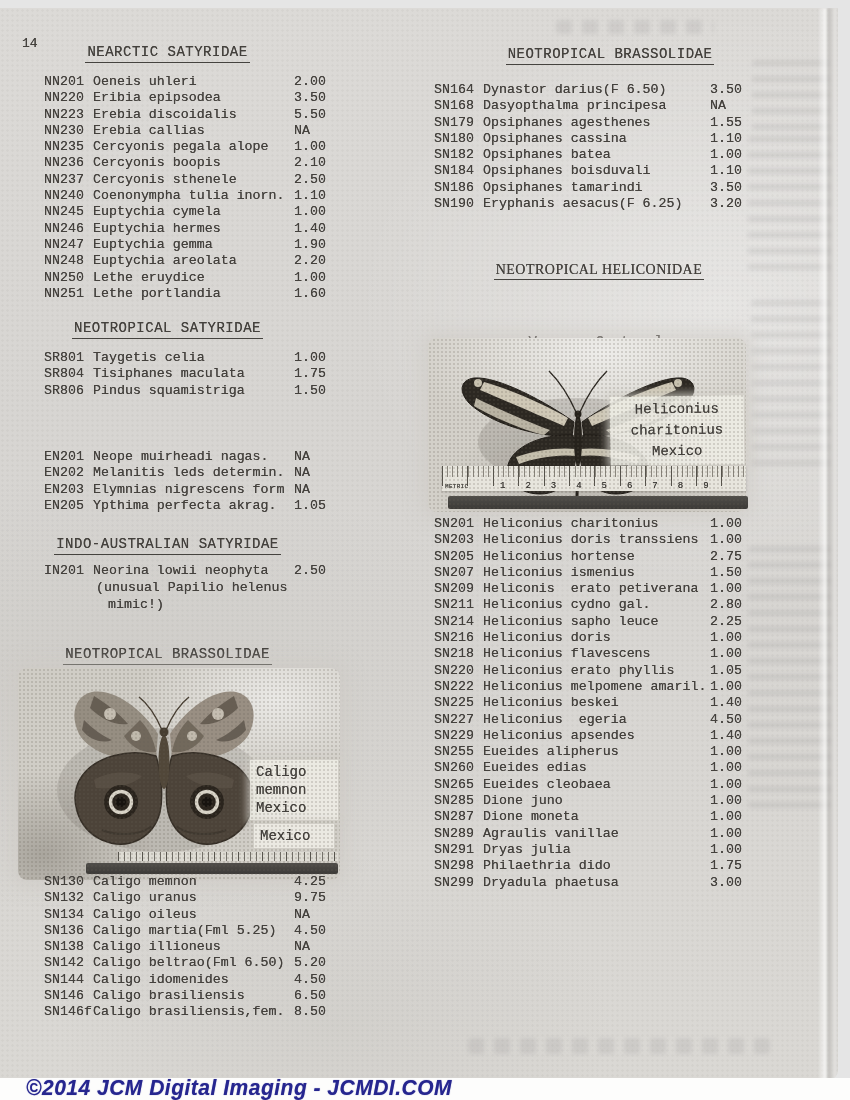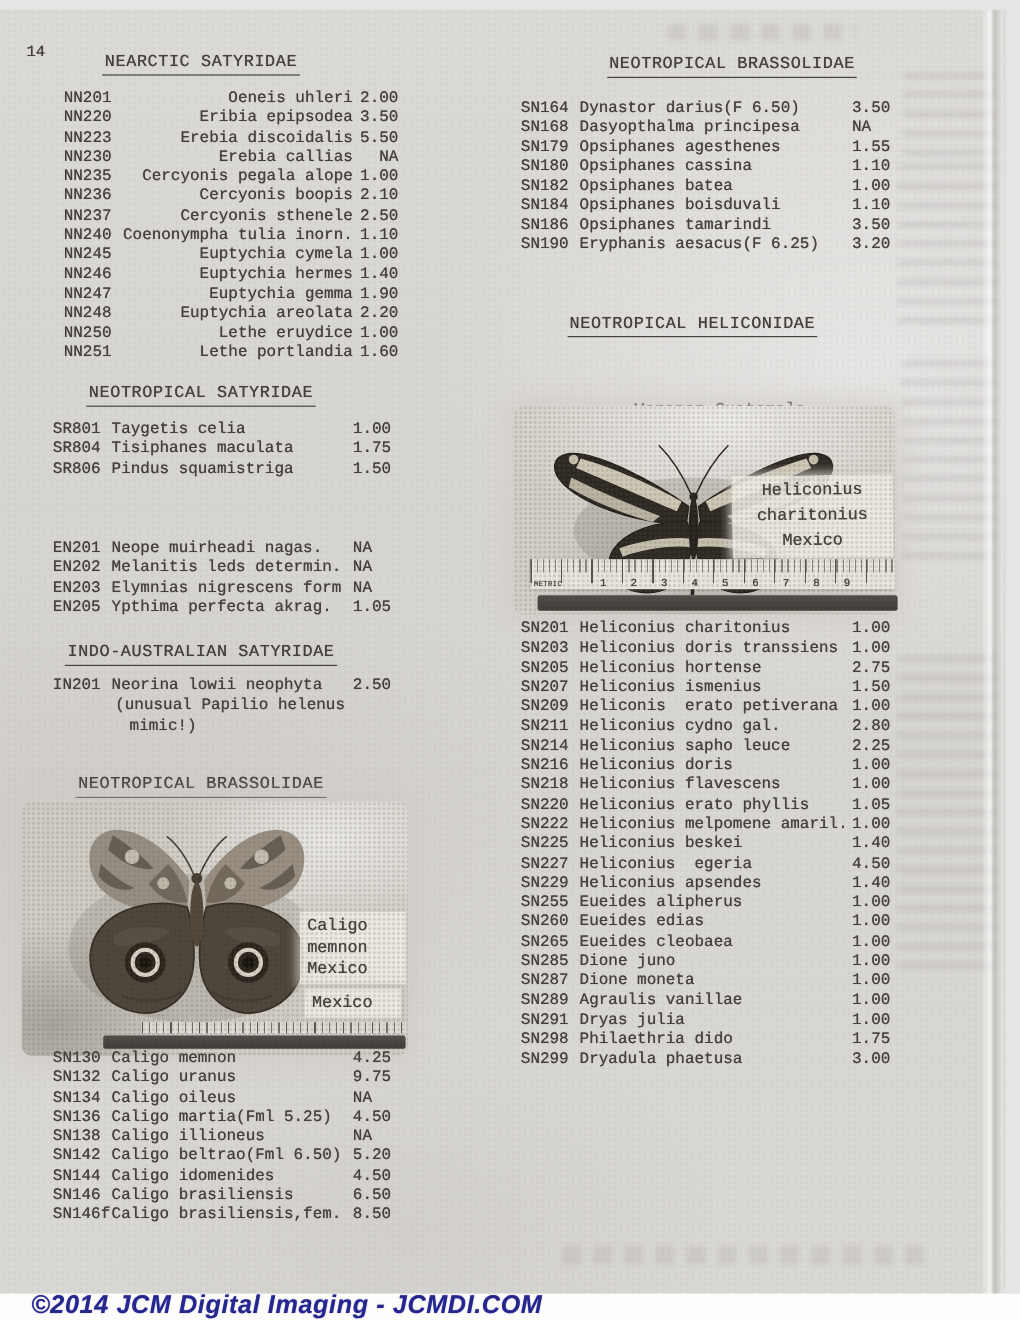--- a/index.html
+++ b/index.html
@@ -80,21 +80,21 @@
     <div class="smudge v" style="left:748px;top:128px;width:84px;height:142px;"></div>
     <div class="smudge v" style="left:751px;top:292px;width:80px;height:168px;"></div>
     <div class="smudge v" style="left:748px;top:538px;width:84px;height:262px;"></div>
     <div class="smudge h" style="left:468px;top:1030px;width:302px;height:16px;"></div>
     <div class="crease"></div>
 
     <div class="page-num" style="left:22px;top:28px;">14</div>
 
     <div class="tw-heading" style="left:20px;top:36px;width:295px;">
       <span>NEARCTIC SATYRIDAE</span></div>
-    <div class="plist" style="left:44px;top:66px;width:288px;text-align:right;">
+    <div class="plist" style="left:44px;top:66px;width:288px;">
 
         <div class="prow">
           <span class="code">NN201</span>
           <span class="name">Oeneis uhleri</span>
           <span class="price">2.00</span>
         </div>
 
         <div class="prow">
           <span class="code">NN220</span>
           <span class="name">Eribia epipsodea</span>
@@ -400,21 +400,21 @@
 
         <div class="prow">
           <span class="code">SN190</span>
           <span class="name">Eryphanis aesacus(F 6.25)</span>
           <span class="price">3.20</span>
         </div>
 
 
     </div>
 
-    <div class="tw-heading" style="left:427px;top:254px;width:300px;">
+    <div class="tw-heading" style="left:449px;top:254px;width:300px;font-family:Liberation Serif, serif;">
       <span>NEOTROPICAL HELICONIDAE</span></div>
 
     <div class="caption" style="left:455px;top:294px;width:290px;margin-top:32px;">
       <div>Verapaz,Guatemala</div>
       <div>Sept. 10, 1966</div>
     </div>
 
     <div class="photo photo-heli" style="left:428px;top:330px;width:318px;height:174px;">
       <svg width="292" height="160" viewBox="0 0 292 160" style="position:absolute;left:4px;top:4px;filter:blur(.45px);">
         <ellipse cx="146" cy="100" rx="100" ry="44" fill="rgba(70,64,55,0.16)"></ellipse>

